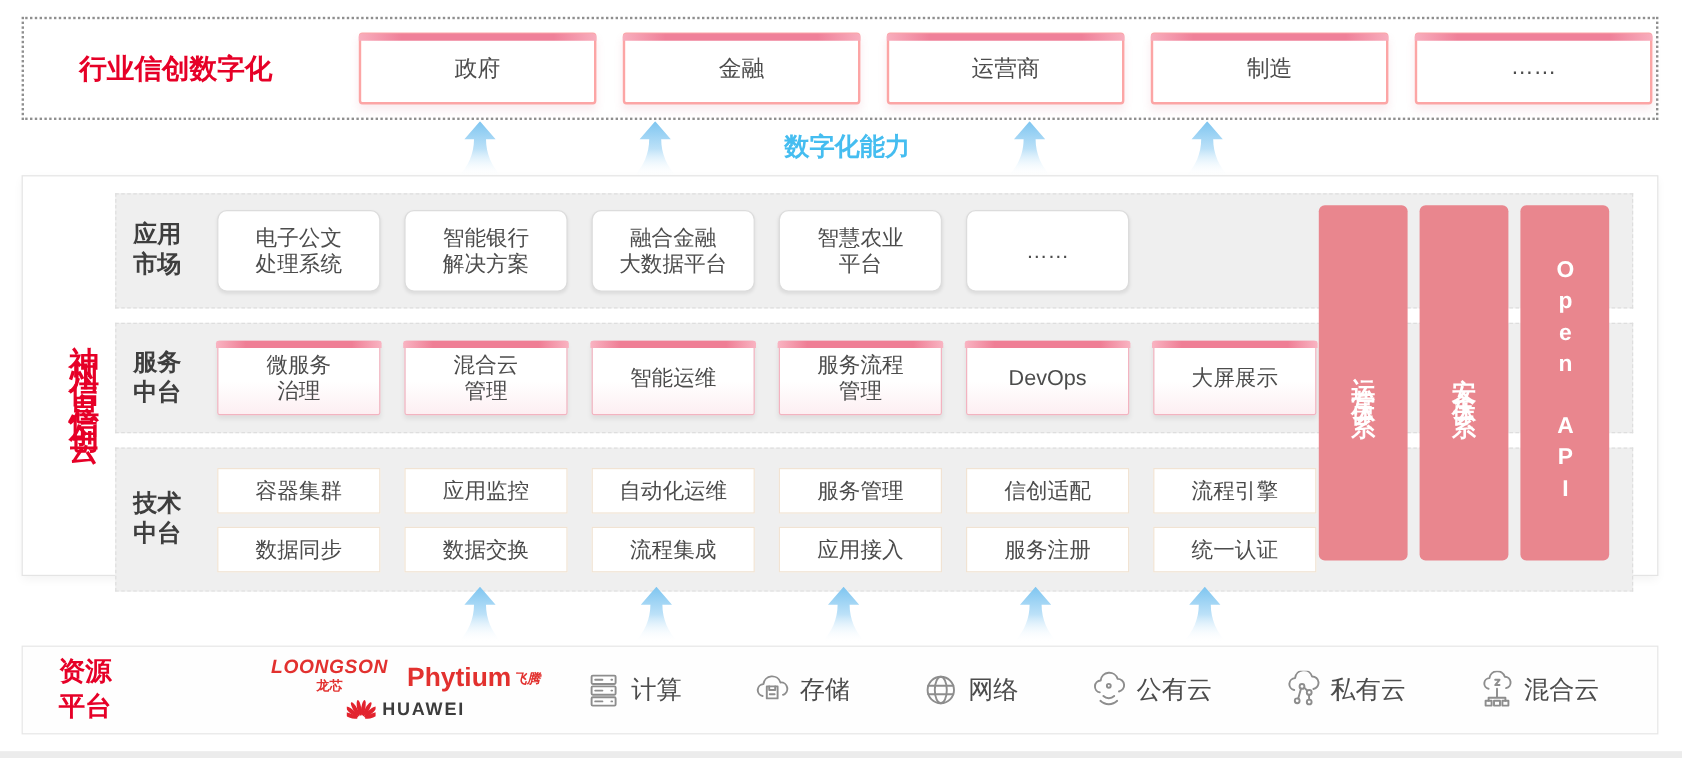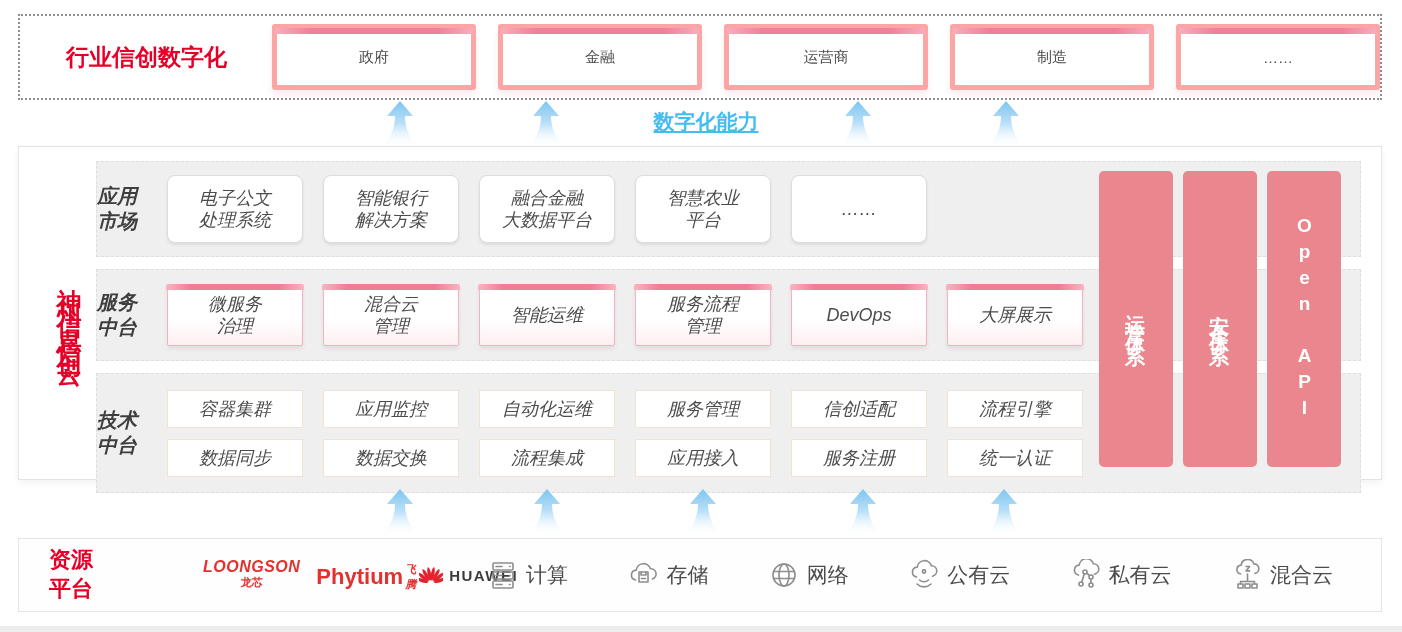--- a/index.html
+++ b/index.html
@@ -5,38 +5,38 @@
   html,body{margin:0;padding:0;background:#fff;}
   body{font-family:"Liberation Sans","DejaVu Sans",sans-serif;}
   .stage{position:relative;width:1402px;height:632px;background:#fff;overflow:hidden;}
   .pre{white-space:pre-line;}
 
   
   .dotted-box{position:absolute;left:18px;top:14px;width:1364px;height:86px;
     border:2px dotted #8f8f8f;box-sizing:border-box;display:flex;align-items:center;}
   .banner-label{margin-left:46px;width:233px;font-size:23px;font-weight:bold;color:var(--red);}
   .ind-btns{display:flex;gap:22px;}
-  .ind-btn{width:194px;height:56px;background:#fff;border:5px solid #fca5a5;border-radius:3px;
+  .ind-btn{width:194px;height:56px;background:#fff;border:2px solid #fca5a5;border-radius:3px;
     position:relative;display:flex;align-items:center;justify-content:center;
-    font-size:15px;color:#4c4c4c;box-shadow:0 5px 7px rgba(210,80,110,0.10);}
+    font-size:19px;color:#4c4c4c;box-shadow:0 5px 7px rgba(210,80,110,0.10);}
   .ind-btn::before{content:"";position:absolute;top:-1px;left:-2px;right:-2px;height:6px;
     background:linear-gradient(90deg,#f8aebd,#ef8099 18%,#ef8099 82%,#f8aebd);border-radius:3px 3px 0 0;}
 
   
   .arrow{position:absolute;width:42px;height:46px;}
   .cap-text{position:absolute;left:628px;top:108px;width:156px;text-align:center;
-    color:#45bdf0;font-size:21px;font-weight:bold;text-decoration:underline;}
+    color:#45bdf0;font-size:21px;font-weight:bold;}
 
   
   .main-box{position:absolute;left:18px;top:146px;width:1364px;height:334px;background:#fff;
     border:1px solid #e4e4e4;box-sizing:border-box;box-shadow:0 3px 8px rgba(0,0,0,0.05);}
   .v-title{position:absolute;left:24px;top:0;height:100%;width:54px;display:flex;align-items:center;justify-content:center;
     writing-mode:vertical-rl;text-orientation:upright;color:var(--red);font-weight:bold;font-size:25px;letter-spacing:13px;}
   .prow{position:absolute;left:77px;width:1265px;background:#efefef;border:1px dashed #dedede;
-    box-sizing:border-box;display:flex;align-items:center;font-style:italic;}
+    box-sizing:border-box;display:flex;align-items:center;padding-left:14px;}
   .prow1{top:14px;height:96px;}
   .prow2{top:122px;height:92px;}
   .prow3{top:226px;height:120px;}
   .row-label{width:62px;font-size:20px;font-weight:bold;color:#3e3e3e;line-height:1.25;}
   .cards{display:flex;gap:20px;margin-left:8px;}
   .app-card{width:134px;height:66px;background:#fff;border:1px solid #dcdcdc;border-radius:8px;
     display:flex;align-items:center;justify-content:center;text-align:center;
     font-size:18px;color:#4c4c4c;line-height:1.25;box-shadow:0 2px 3px rgba(0,0,0,0.08);}
   .svc-card{width:134px;height:60px;background:linear-gradient(180deg,#ffffff 55%,#fdeff2);
     border:1px solid #f3b3c0;border-radius:2px;position:relative;
@@ -54,21 +54,21 @@
     border-radius:5px;display:flex;align-items:center;justify-content:center;z-index:5;}
   .vbar span{writing-mode:vertical-rl;text-orientation:upright;color:#fff;font-weight:bold;
     font-size:20px;letter-spacing:10px;}
   .vbar1{left:1080px;} .vbar2{left:1164px;} .vbar3{left:1248px;}
   .vbar3 span{font-size:19px;letter-spacing:5px;}
 
   
   .res-box{position:absolute;left:18px;top:538px;width:1364px;height:74px;background:#fefefe;
     border:1px solid #e6e6e6;box-sizing:border-box;display:flex;align-items:center;}
   .res-label{margin-left:30px;width:92px;font-size:22px;font-weight:bold;color:var(--red);line-height:1.3;}
-  .vendors{width:270px;margin-left:62px;display:flex;flex-direction:row;align-items:center;gap:3px;text-align:center;}
+  .vendors{width:270px;margin-left:62px;display:flex;flex-direction:column;align-items:center;gap:3px;text-align:center;}
   .vrow1{display:flex;align-items:flex-start;gap:16px;}
   .loongson{display:flex;flex-direction:column;align-items:center;line-height:1;}
   .loongson-en{color:#e2312f;font-weight:bold;font-style:italic;font-size:16px;letter-spacing:0.5px;}
   .loongson-cn{color:#e2312f;font-weight:bold;font-size:11px;margin-top:2px;}
   .phytium{display:flex;align-items:center;gap:2px;margin-top:3px;}
   .phytium-en{color:#e2312f;font-weight:bold;font-size:22px;}
   .phytium-cn{color:#e2312f;font-weight:bold;font-size:11px;font-style:italic;}
   .huawei{display:flex;align-items:center;gap:6px;}
   .huawei-txt{color:#3c3c3c;font-weight:bold;font-size:15px;letter-spacing:1.5px;}
   .res-items{flex:1;display:flex;justify-content:space-between;align-items:center;margin:0 48px 0 14px;}

